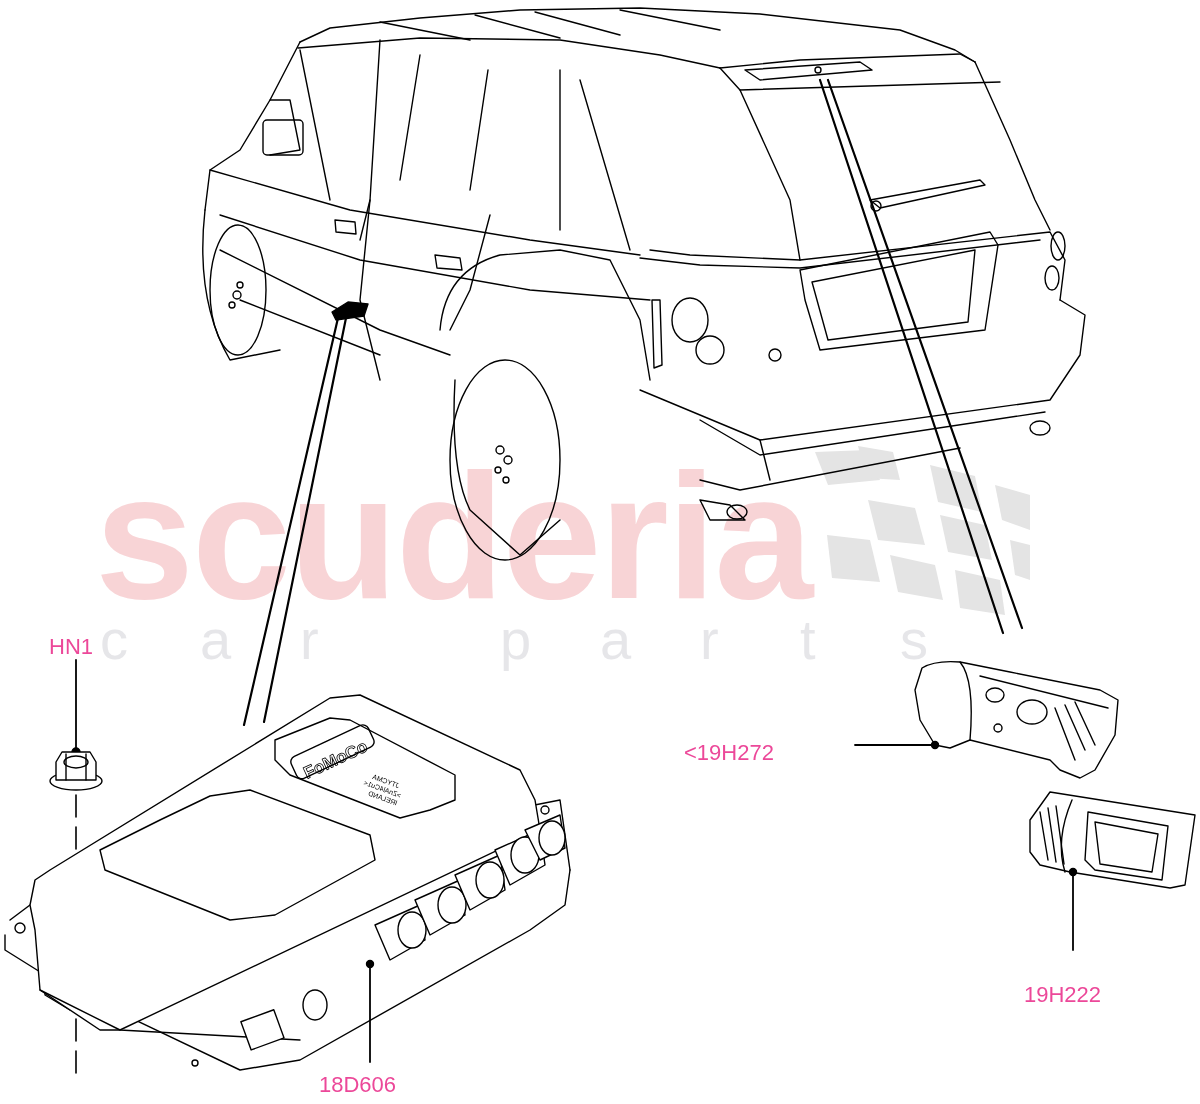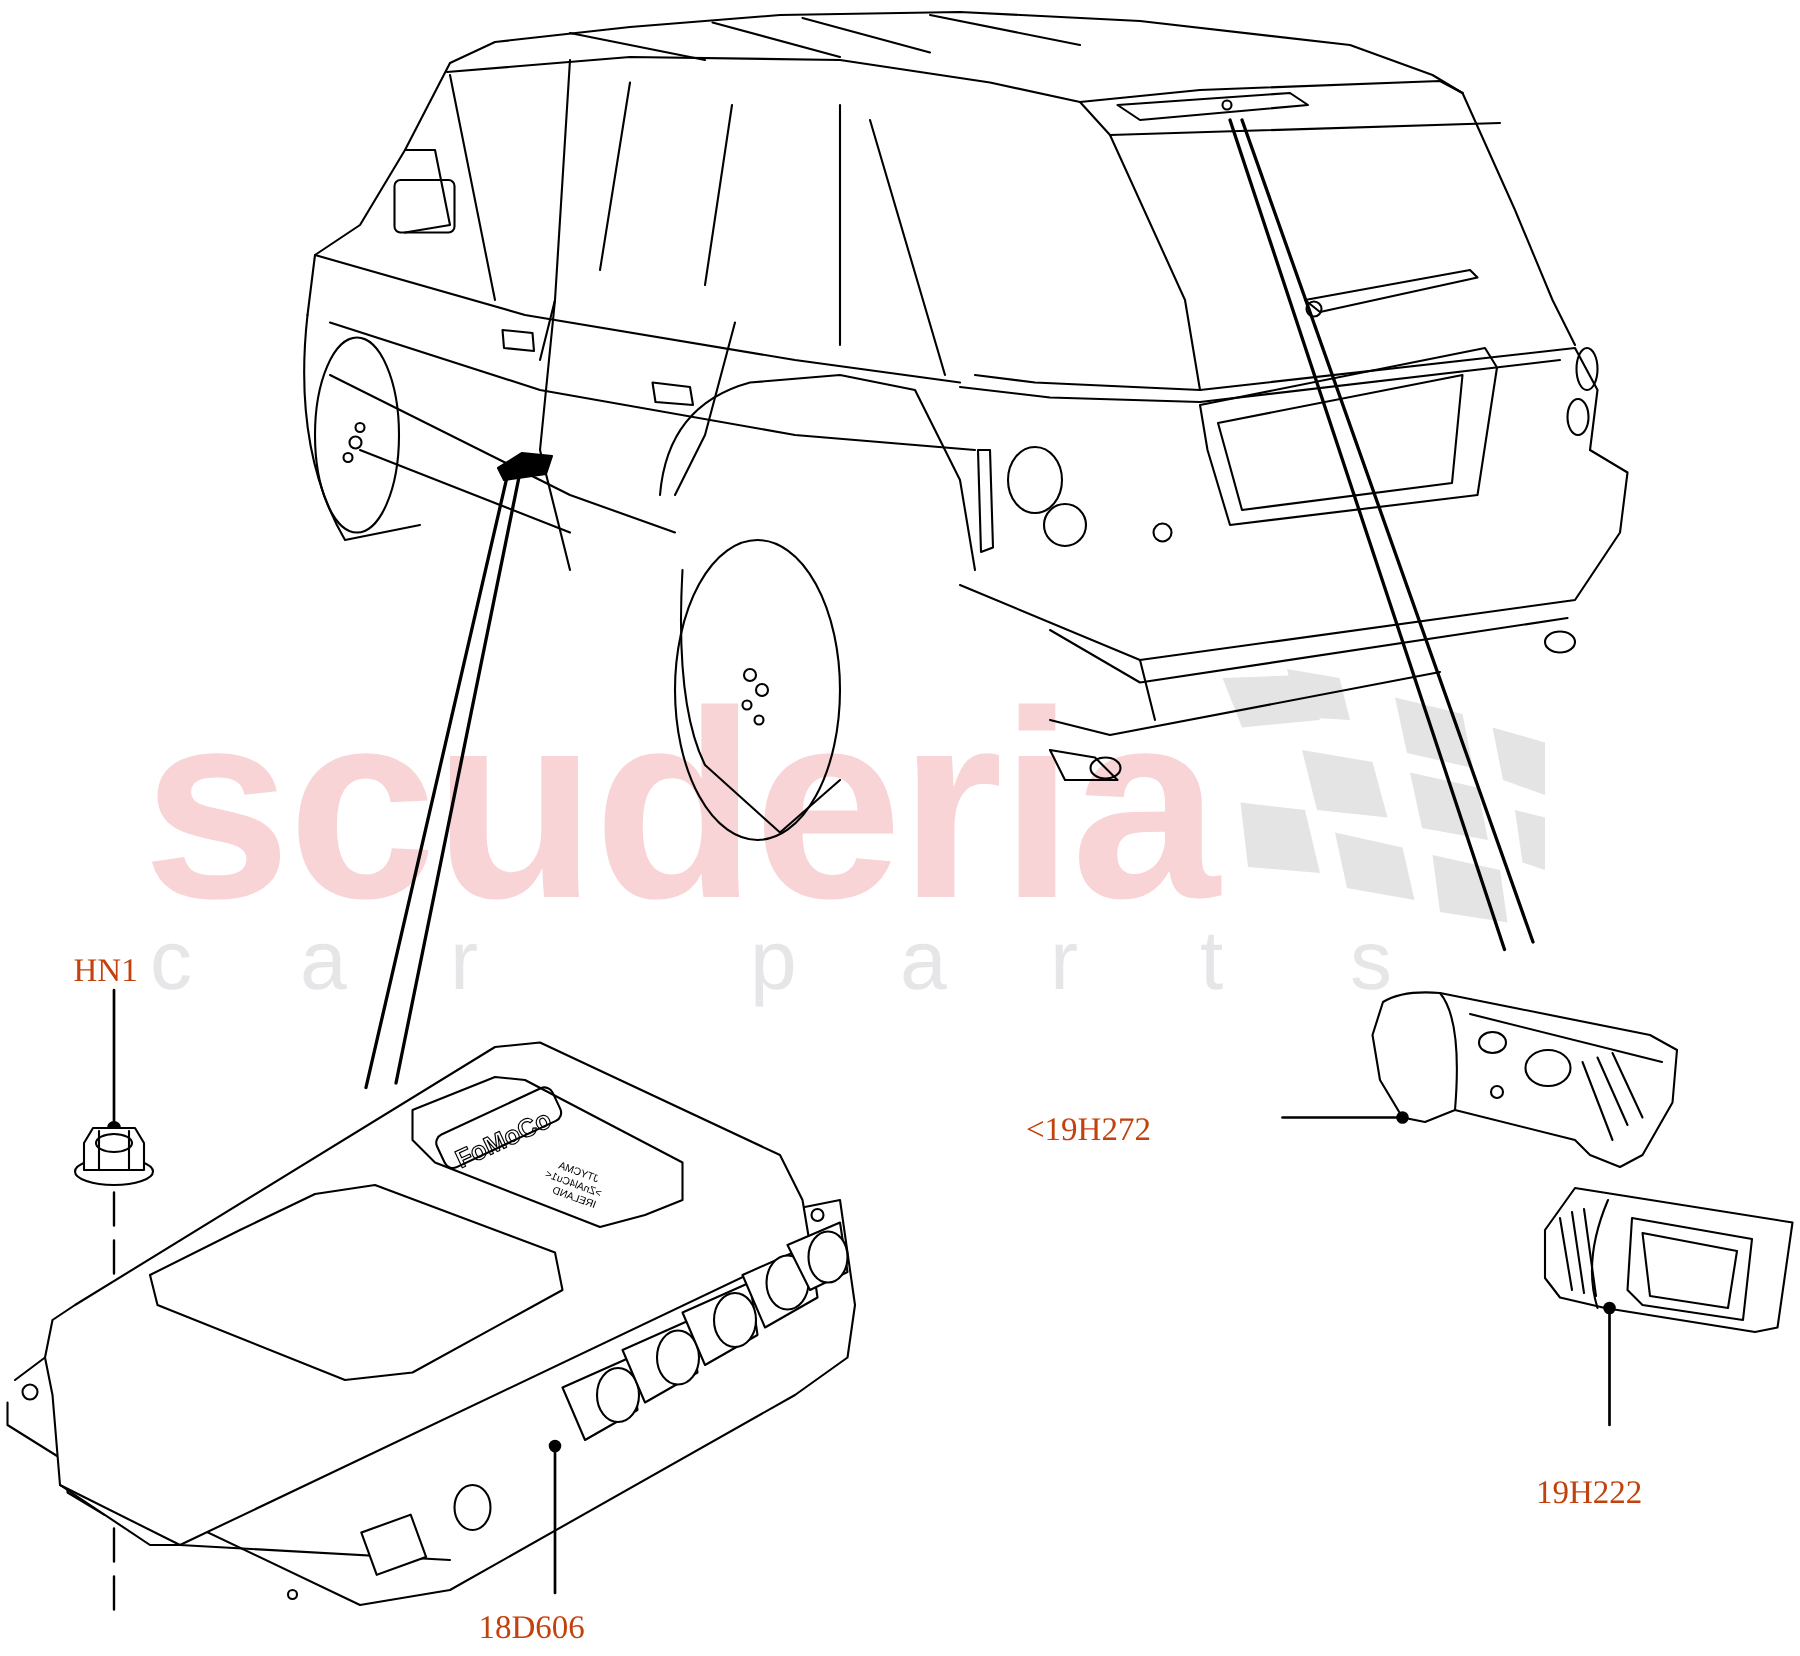--- a/index.html
+++ b/index.html
@@ -6,22 +6,22 @@
   body { width: 1200px; height: 1104px; position: relative; overflow: hidden;
          font-family: "Liberation Sans", sans-serif; }
   #stage { position: absolute; left: 0; top: 0; width: 1200px; height: 940px; }
   .wm-main { position: absolute; left: 95px; top: 448px; font-size: 178px; font-weight: bold;
              letter-spacing: -2px; line-height: 1; color: #f8d4d6; white-space: nowrap;
              font-family: "Liberation Sans", sans-serif; }
   .wm-sub { position: absolute; left: 100px; top: 612px; font-size: 56px; line-height: 1;
             color: #e6e6e9; white-space: nowrap; word-spacing: 4px;
             font-family: "Liberation Sans", sans-serif; }
   .wm-sub span { display: inline-block; width: 100px; text-align: left; }
-  .callout { position: absolute; font-size: 22px; line-height: 1; color: #c2410c;
-             white-space: nowrap; font-family: Liberation Serif, serif; }
+  .callout { position: absolute; font-size: 22px; line-height: 1; color: #ec4899;
+             white-space: nowrap; font-family: Liberation Sans, sans-serif; }
   svg { position: absolute; left: 0; top: 0; }
 </style>
 </head>
 <body>
 
 <div id="stage">
 
   <svg width="1200" height="1104">
     <g fill="#e4e4e4">
       <polygon points="815,452 868,450 880,480 828,485"></polygon>

